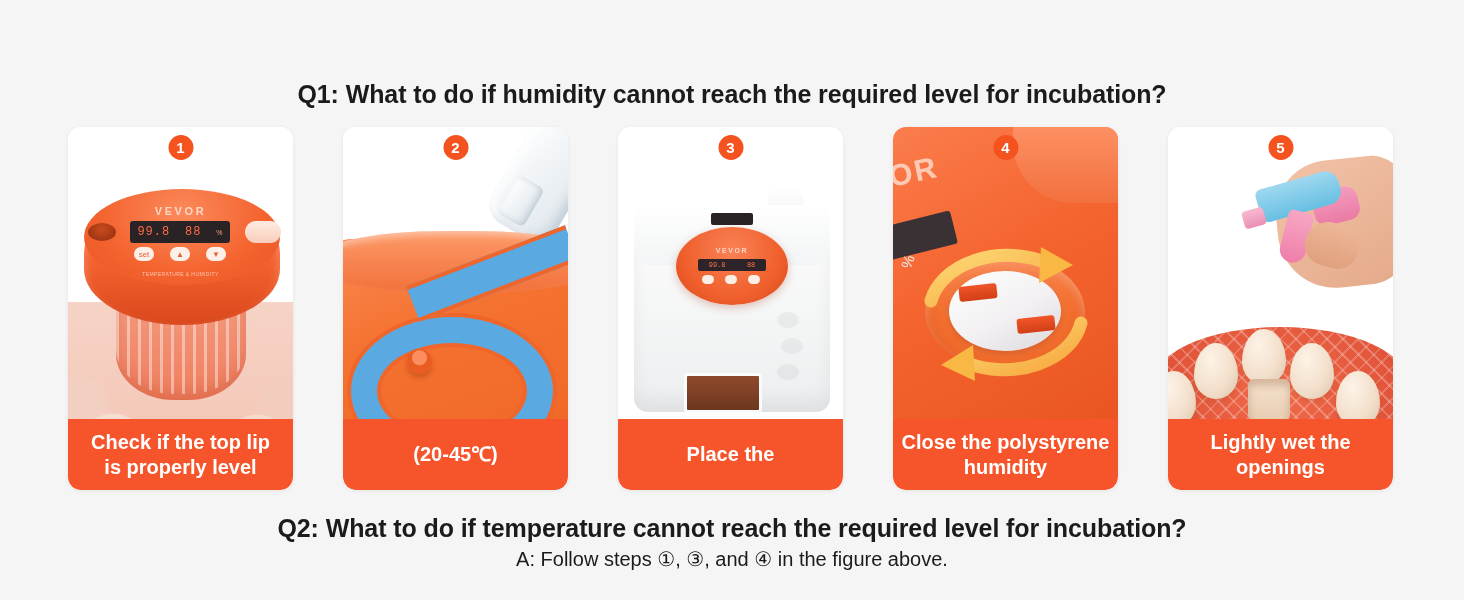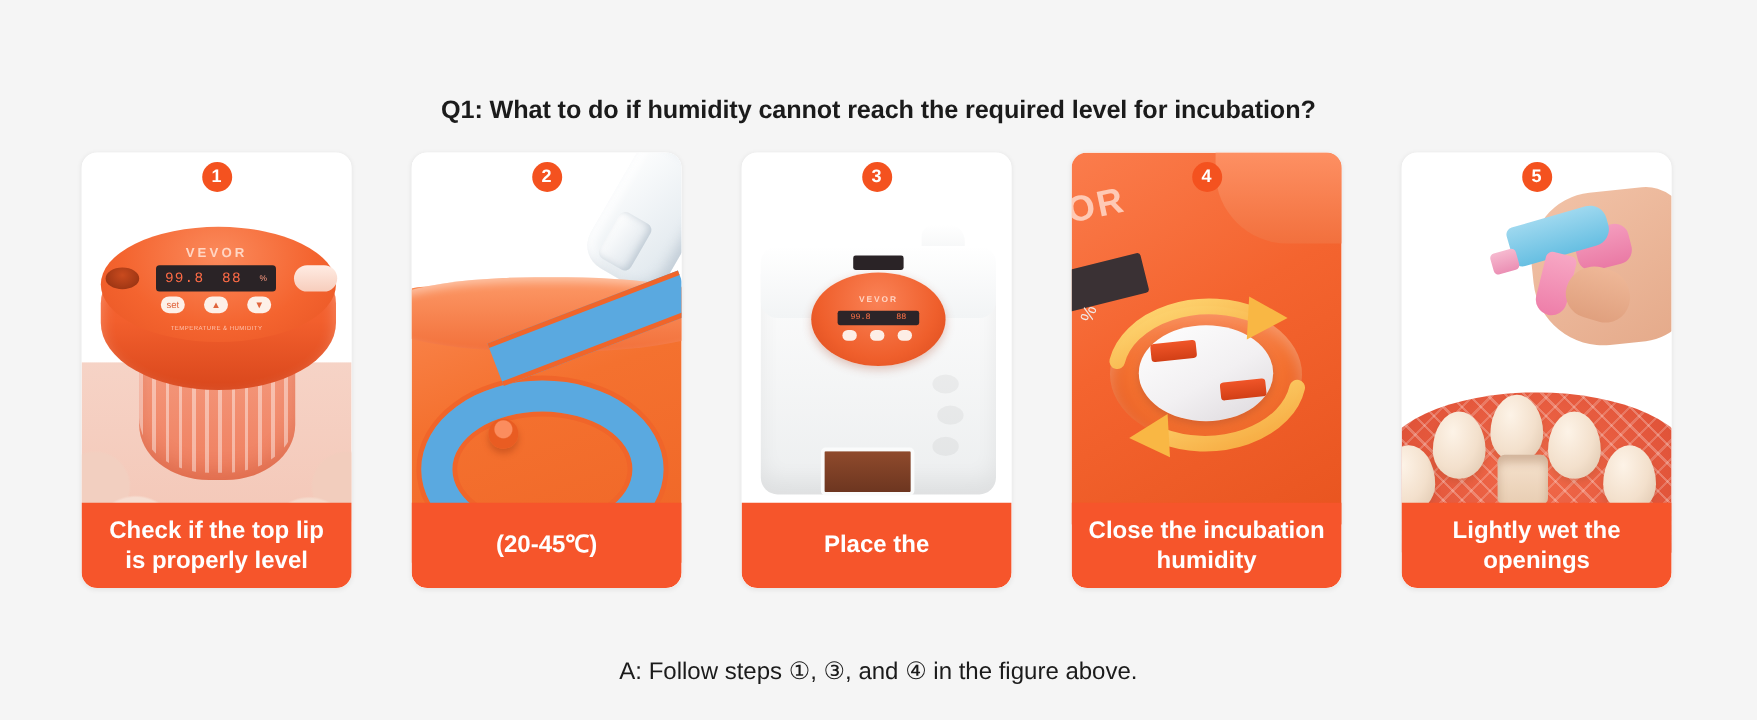--- a/index.html
+++ b/index.html
@@ -21,21 +21,21 @@
     width: 1464px;
     height: 600px;
   }
 
   
   .q-heading {
     position: absolute;
     left: 0;
     width: 1464px;
     text-align: center;
-    font-size: 21px;
+    font-size: 25px;
     font-weight: bold;
     color: #1b1b1b;
     letter-spacing: -0.1px;
     white-space: nowrap;
   }
   #q1-heading { top: 80px; }
   #q2-heading { top: 514px; }
 
   .q-answer {
     position: absolute;
@@ -464,21 +464,21 @@
             </linearGradient>
           </defs>
           <path d="M16 58 A 78 56 0 0 1 132 20" fill="none" stroke="url(#ga)" stroke-width="13" stroke-linecap="round" opacity="0.95"></path>
           <polygon points="126,4 158,22 124,40" fill="#f9b744"></polygon>
           <path d="M166 80 A 78 56 0 0 1 52 120" fill="none" stroke="url(#ga)" stroke-width="13" stroke-linecap="round" opacity="0.95"></path>
           <polygon points="58,102 26,122 60,138" fill="#f9b744"></polygon>
         </svg>
       </div>
       <div class="step-badge">4</div>
       <div class="card-caption">
-        <span class="cap-line">Close the incubation</span>
+        <span class="cap-line">Close the polystyrene</span>
         <span class="cap-line">humidity</span>
       </div>
     </div>
 
     <div class="step-card pos4">
       <div class="card-photo">
         <div class="p5-hand"></div>
         <div class="p5-pinkbody"></div>
         <div class="p5-sprayblue"></div>
         <div class="p5-spraynose"></div>
@@ -520,15 +520,16 @@
       <path d="M0 9 L22 9 L22 1 L38 14 L22 27 L22 19 L0 19 Z" fill="url(#ar)"></path>
     </svg>
     <svg class="connector c2" viewBox="0 0 38 28">
       <path d="M0 9 L22 9 L22 1 L38 14 L22 27 L22 19 L0 19 Z" fill="url(#ar)"></path>
     </svg>
     <svg class="connector c3" viewBox="0 0 38 28">
       <path d="M0 9 L22 9 L22 1 L38 14 L22 27 L22 19 L0 19 Z" fill="url(#ar)"></path>
     </svg>
   </div>
 
+  <div class="q-heading" id="q2-heading">Q2: What to do if temperature cannot reach the required level for incubation?</div>
   <div class="q-answer">A: Follow steps ①, ③, and ④ in the figure above.</div>
 
 </div>
 
 </body></html>

